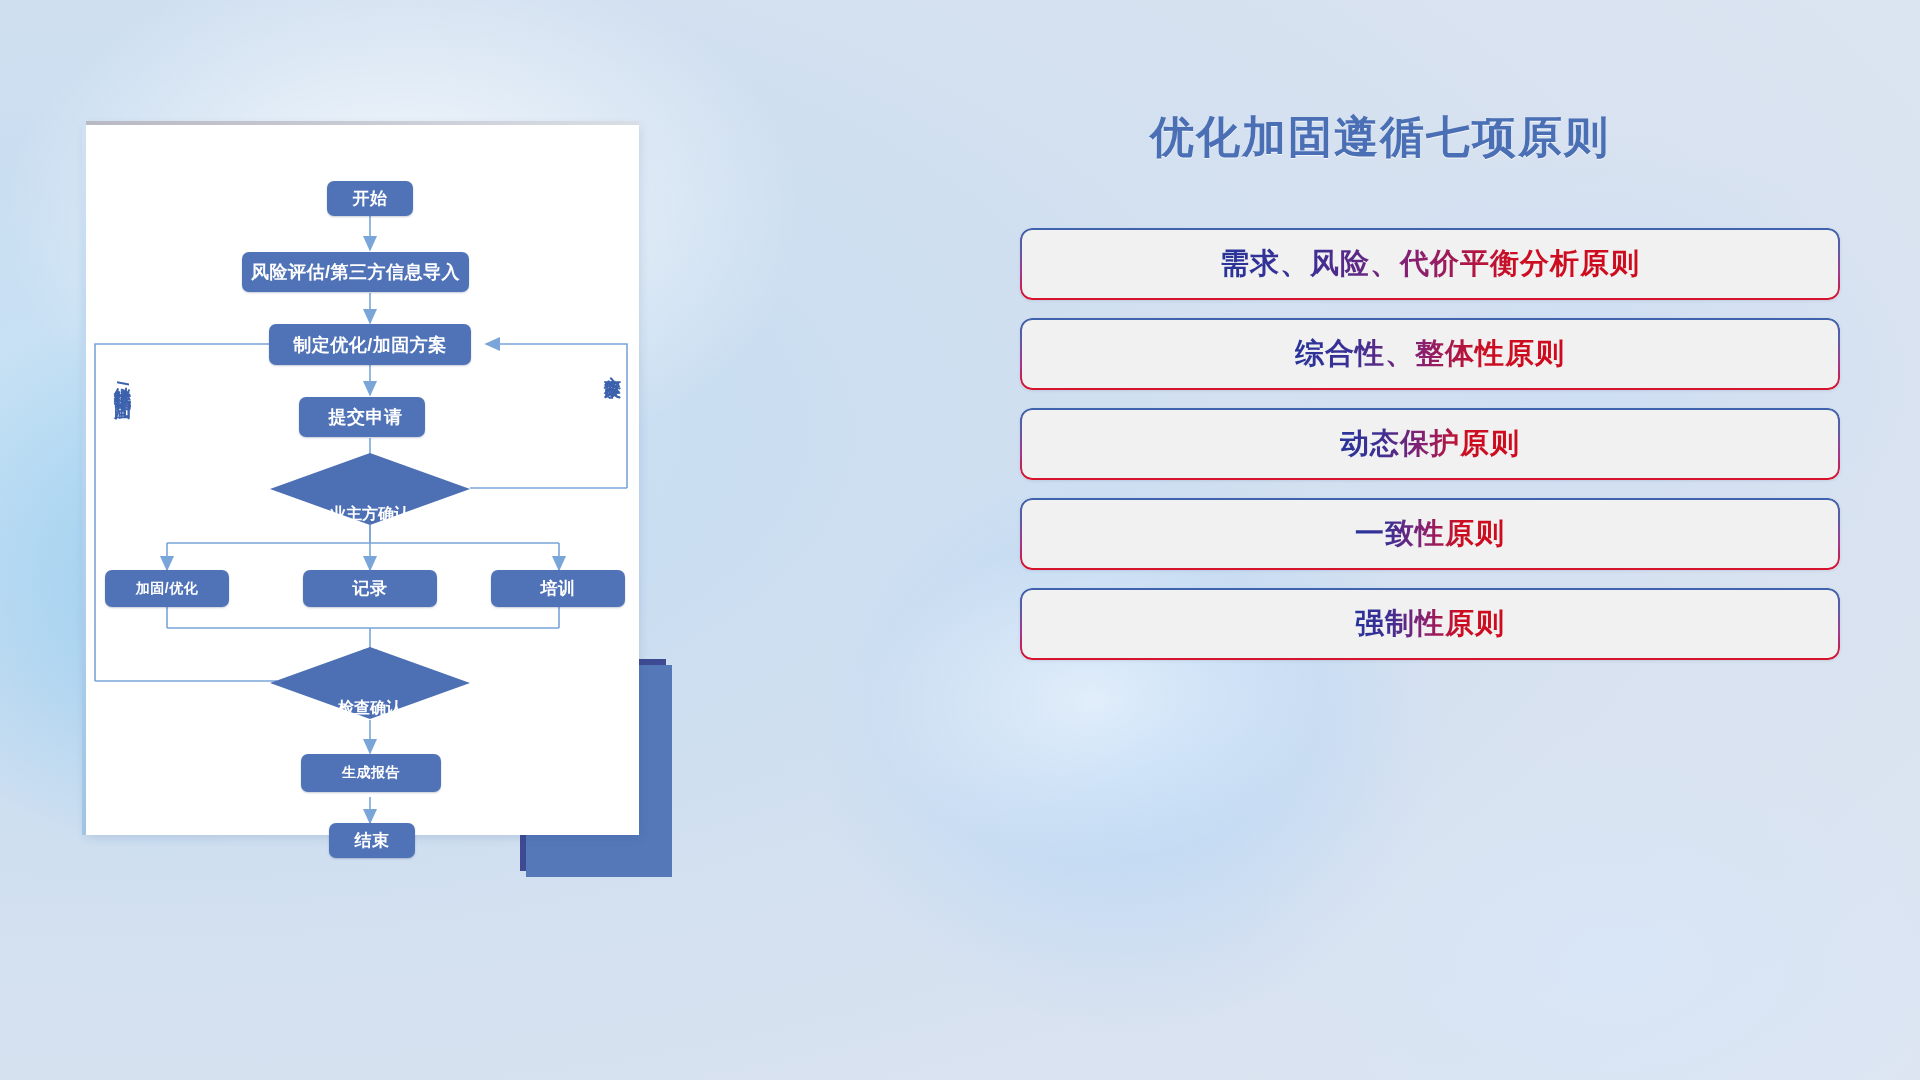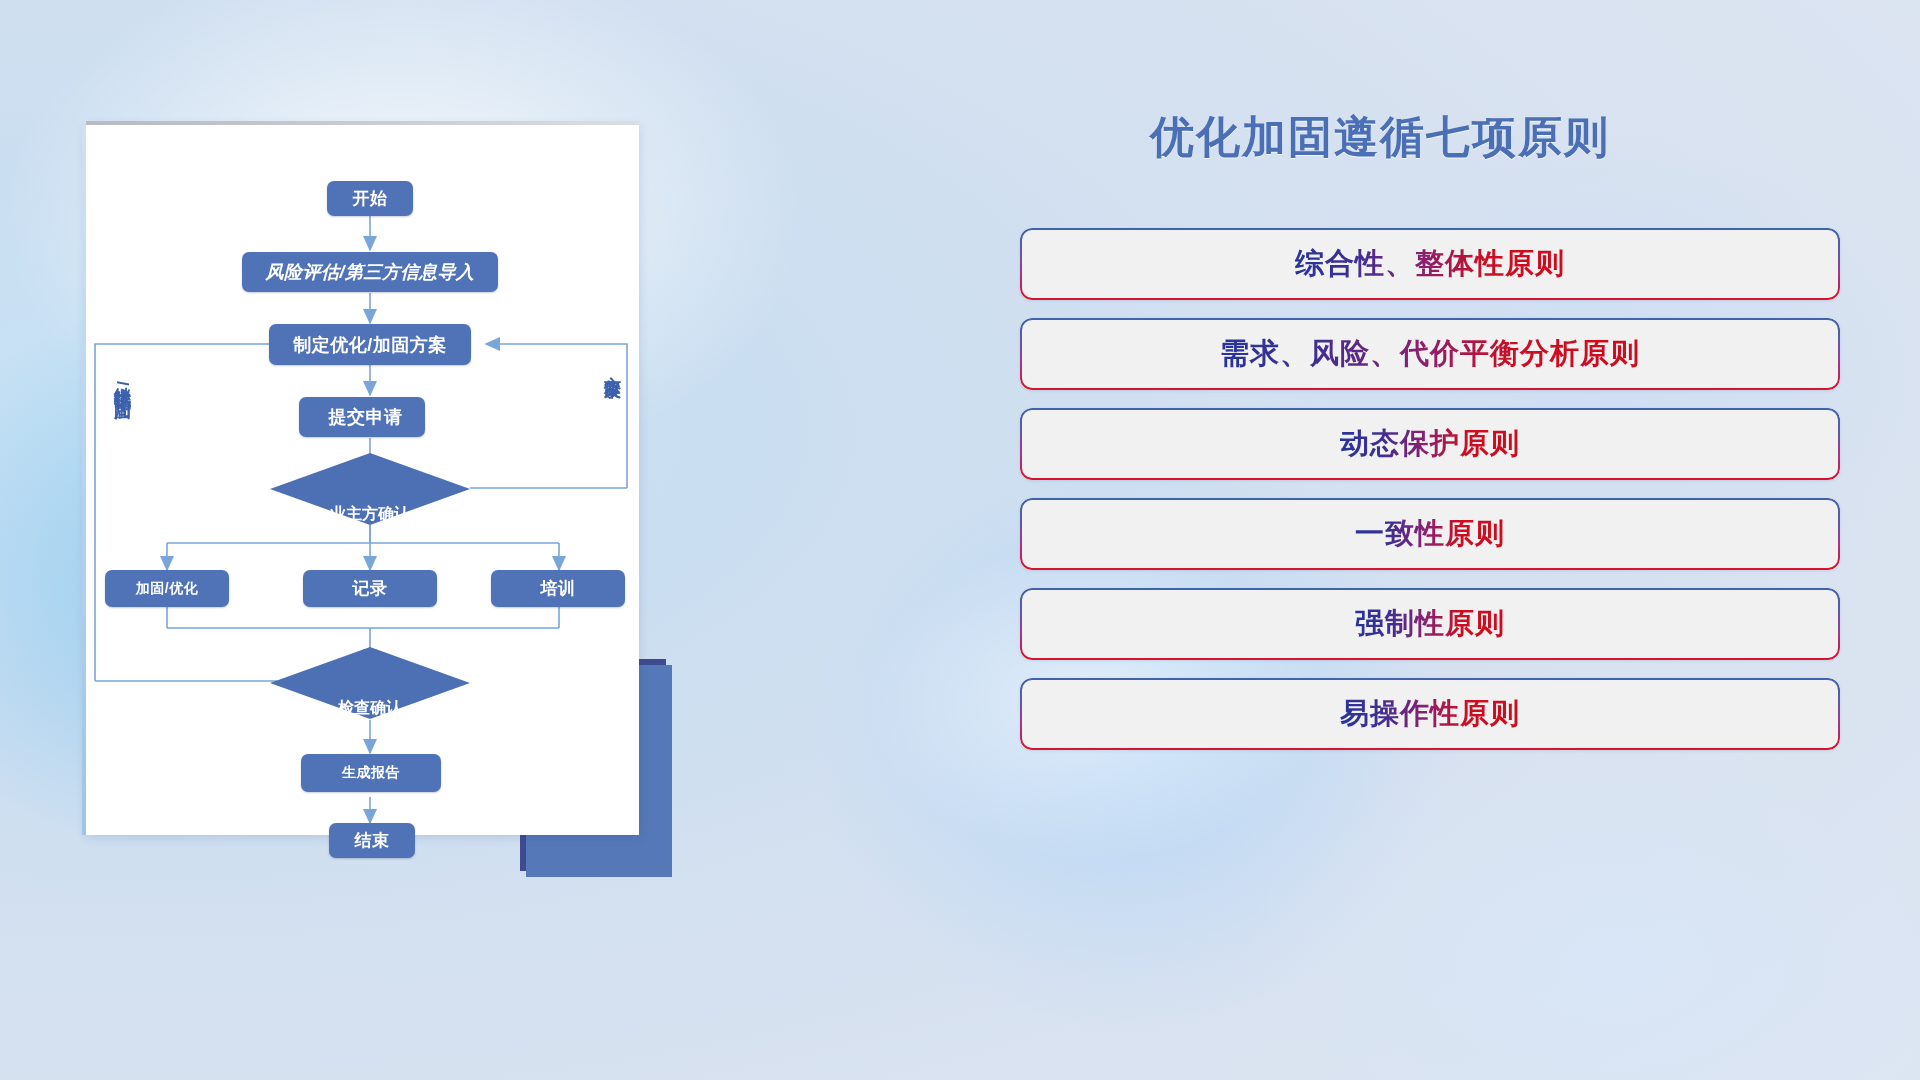--- a/index.html
+++ b/index.html
@@ -201,21 +201,21 @@
       <path d="M81,481 L81,503 M473,481 L473,503 M81,503 L473,503"></path>
 
       <path d="M9,556 L191,556"></path>
     </g>
   </svg>
 
   <div class="fnode" style="left:241px;top:56px;width:86px;height:35px;font-size:17px;">
     <span>开始</span>
   </div>
 
-  <div class="fnode" style="left:156px;top:127px;width:256px;height:40px;font-size:18px;font-style:italic;">
+  <div class="fnode" style="left:156px;top:127px;width:227px;height:40px;font-size:18px;">
     <span>风险评估/第三方信息导入</span>
   </div>
 
   <div class="fnode" style="left:183px;top:199px;width:202px;height:41px;font-size:18px;">
     <span>制定优化/加固方案</span>
   </div>
 
   <div class="fnode" style="left:213px;top:272px;width:126px;height:40px;font-size:18px;padding-left:7px;">
     <span>提交申请</span>
   </div>
@@ -256,32 +256,29 @@
 
 </div>
 
 <div id="principles">
 
   <div id="principles-title">优化加固遵循七项原则</div>
 
   <div id="principle-list">
 
     <div class="p-item">
+      <span class="p-text">需求、风险、代价平衡分析原则</span>
+    </div>
+    <div class="p-item">
       <span class="p-text">综合性、整体性原则</span>
     </div>
     <div class="p-item">
-      <span class="p-text">需求、风险、代价平衡分析原则</span>
-    </div>
-    <div class="p-item">
       <span class="p-text">动态保护原则</span>
     </div>
     <div class="p-item">
       <span class="p-text">一致性原则</span>
     </div>
     <div class="p-item">
       <span class="p-text">强制性原则</span>
     </div>
-    <div class="p-item">
-      <span class="p-text">易操作性原则</span>
-    </div>
 
   </div>
 </div>
 
 </body></html>

